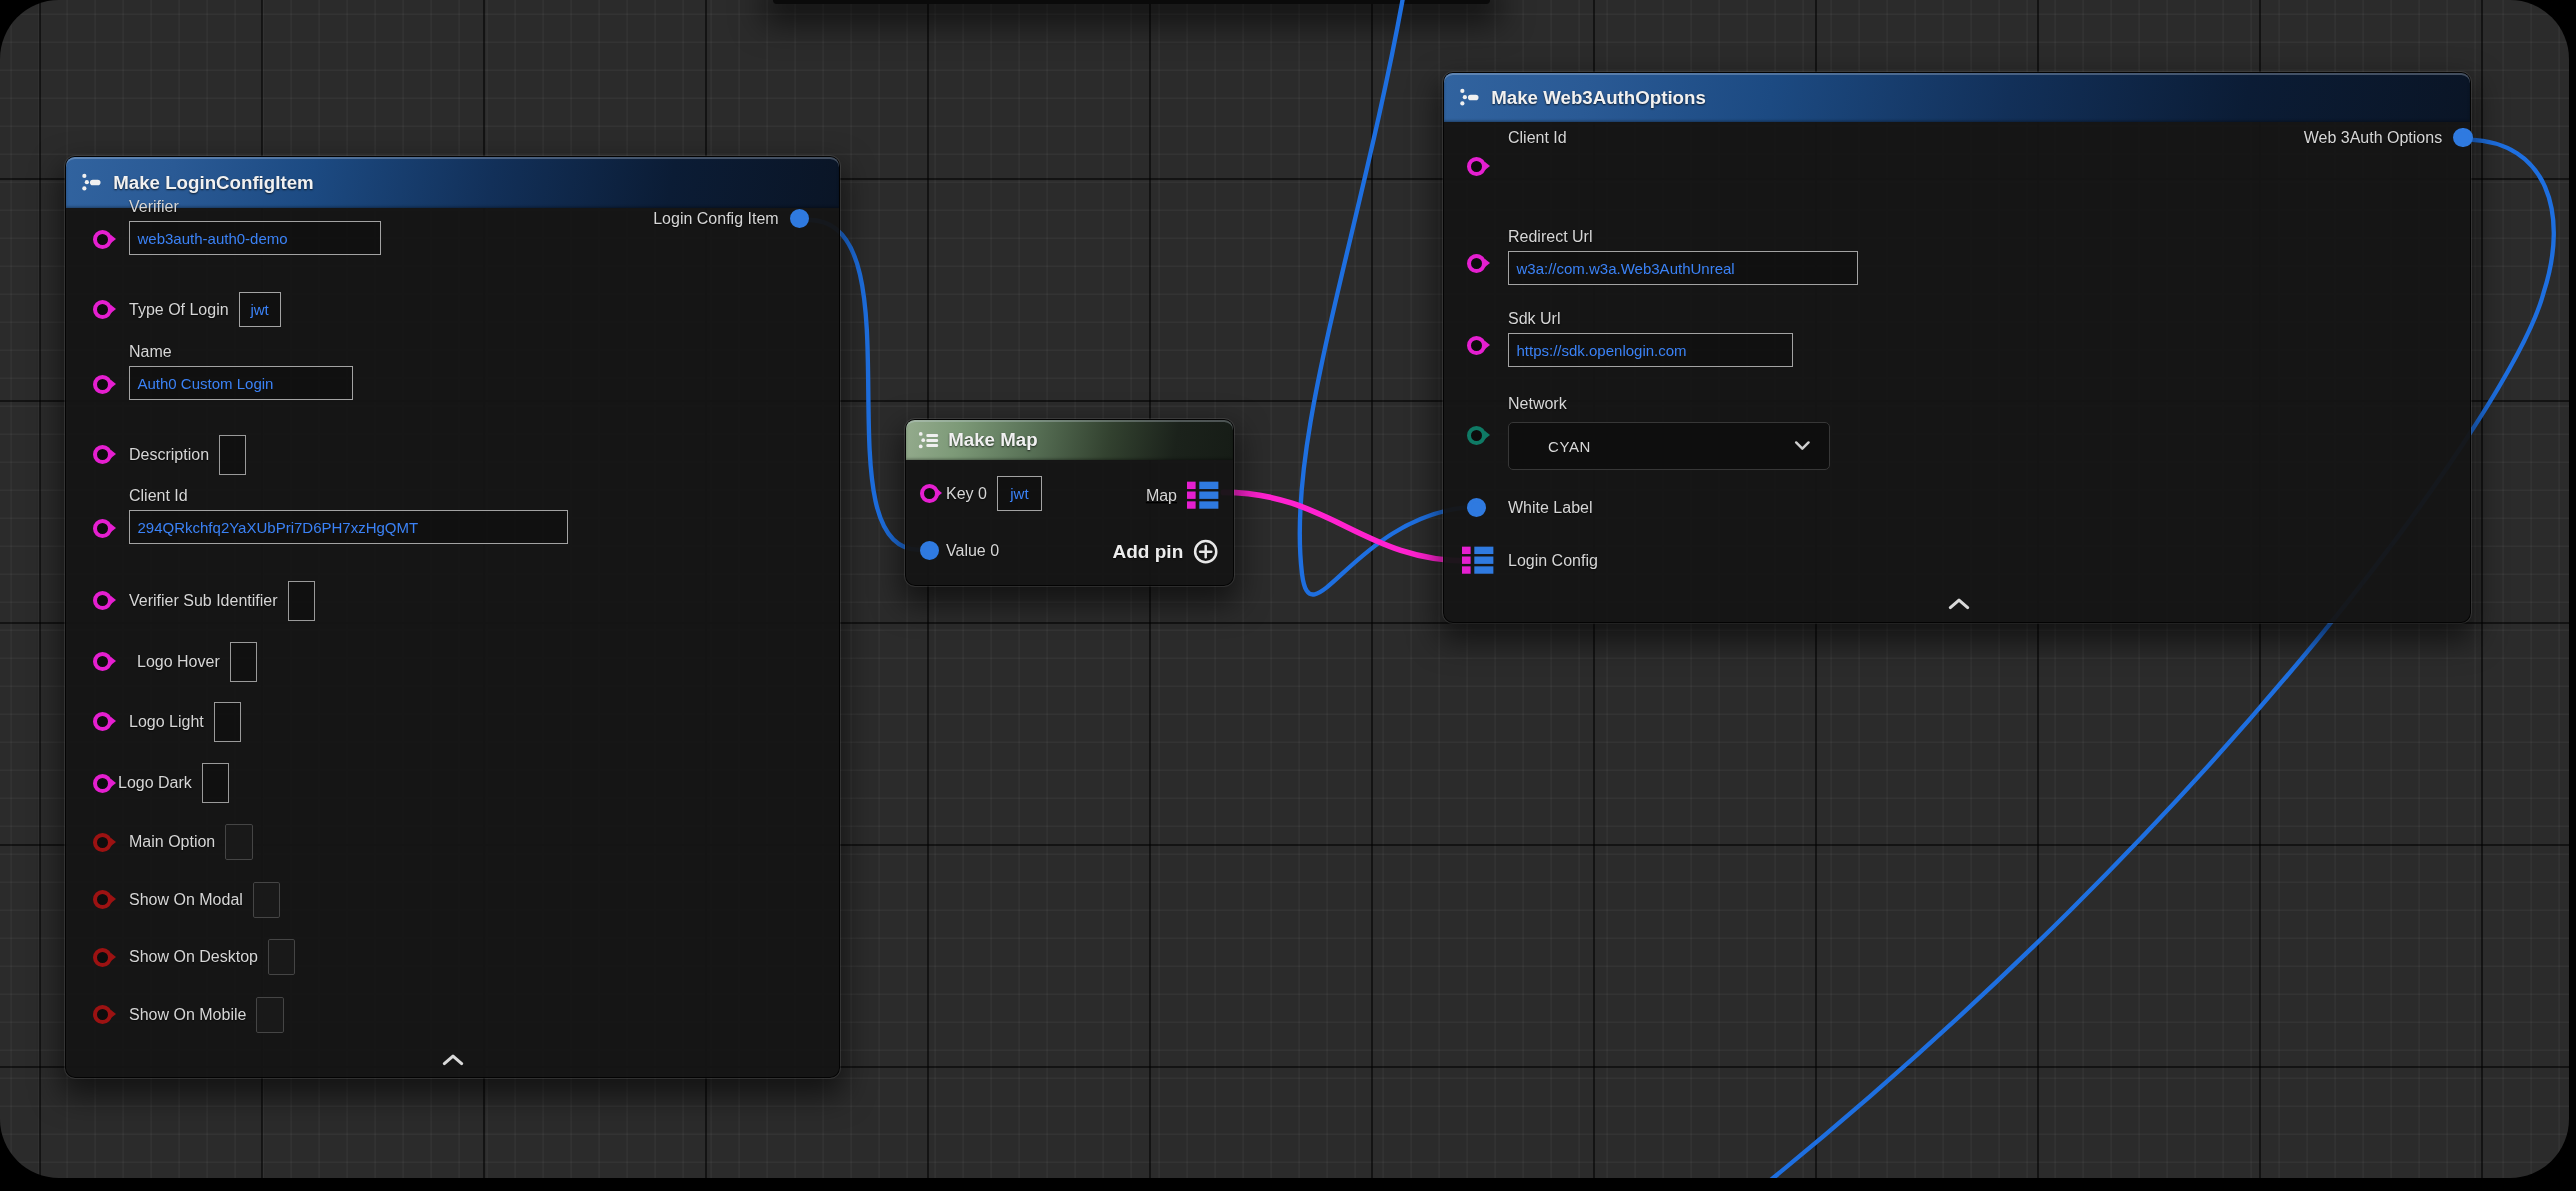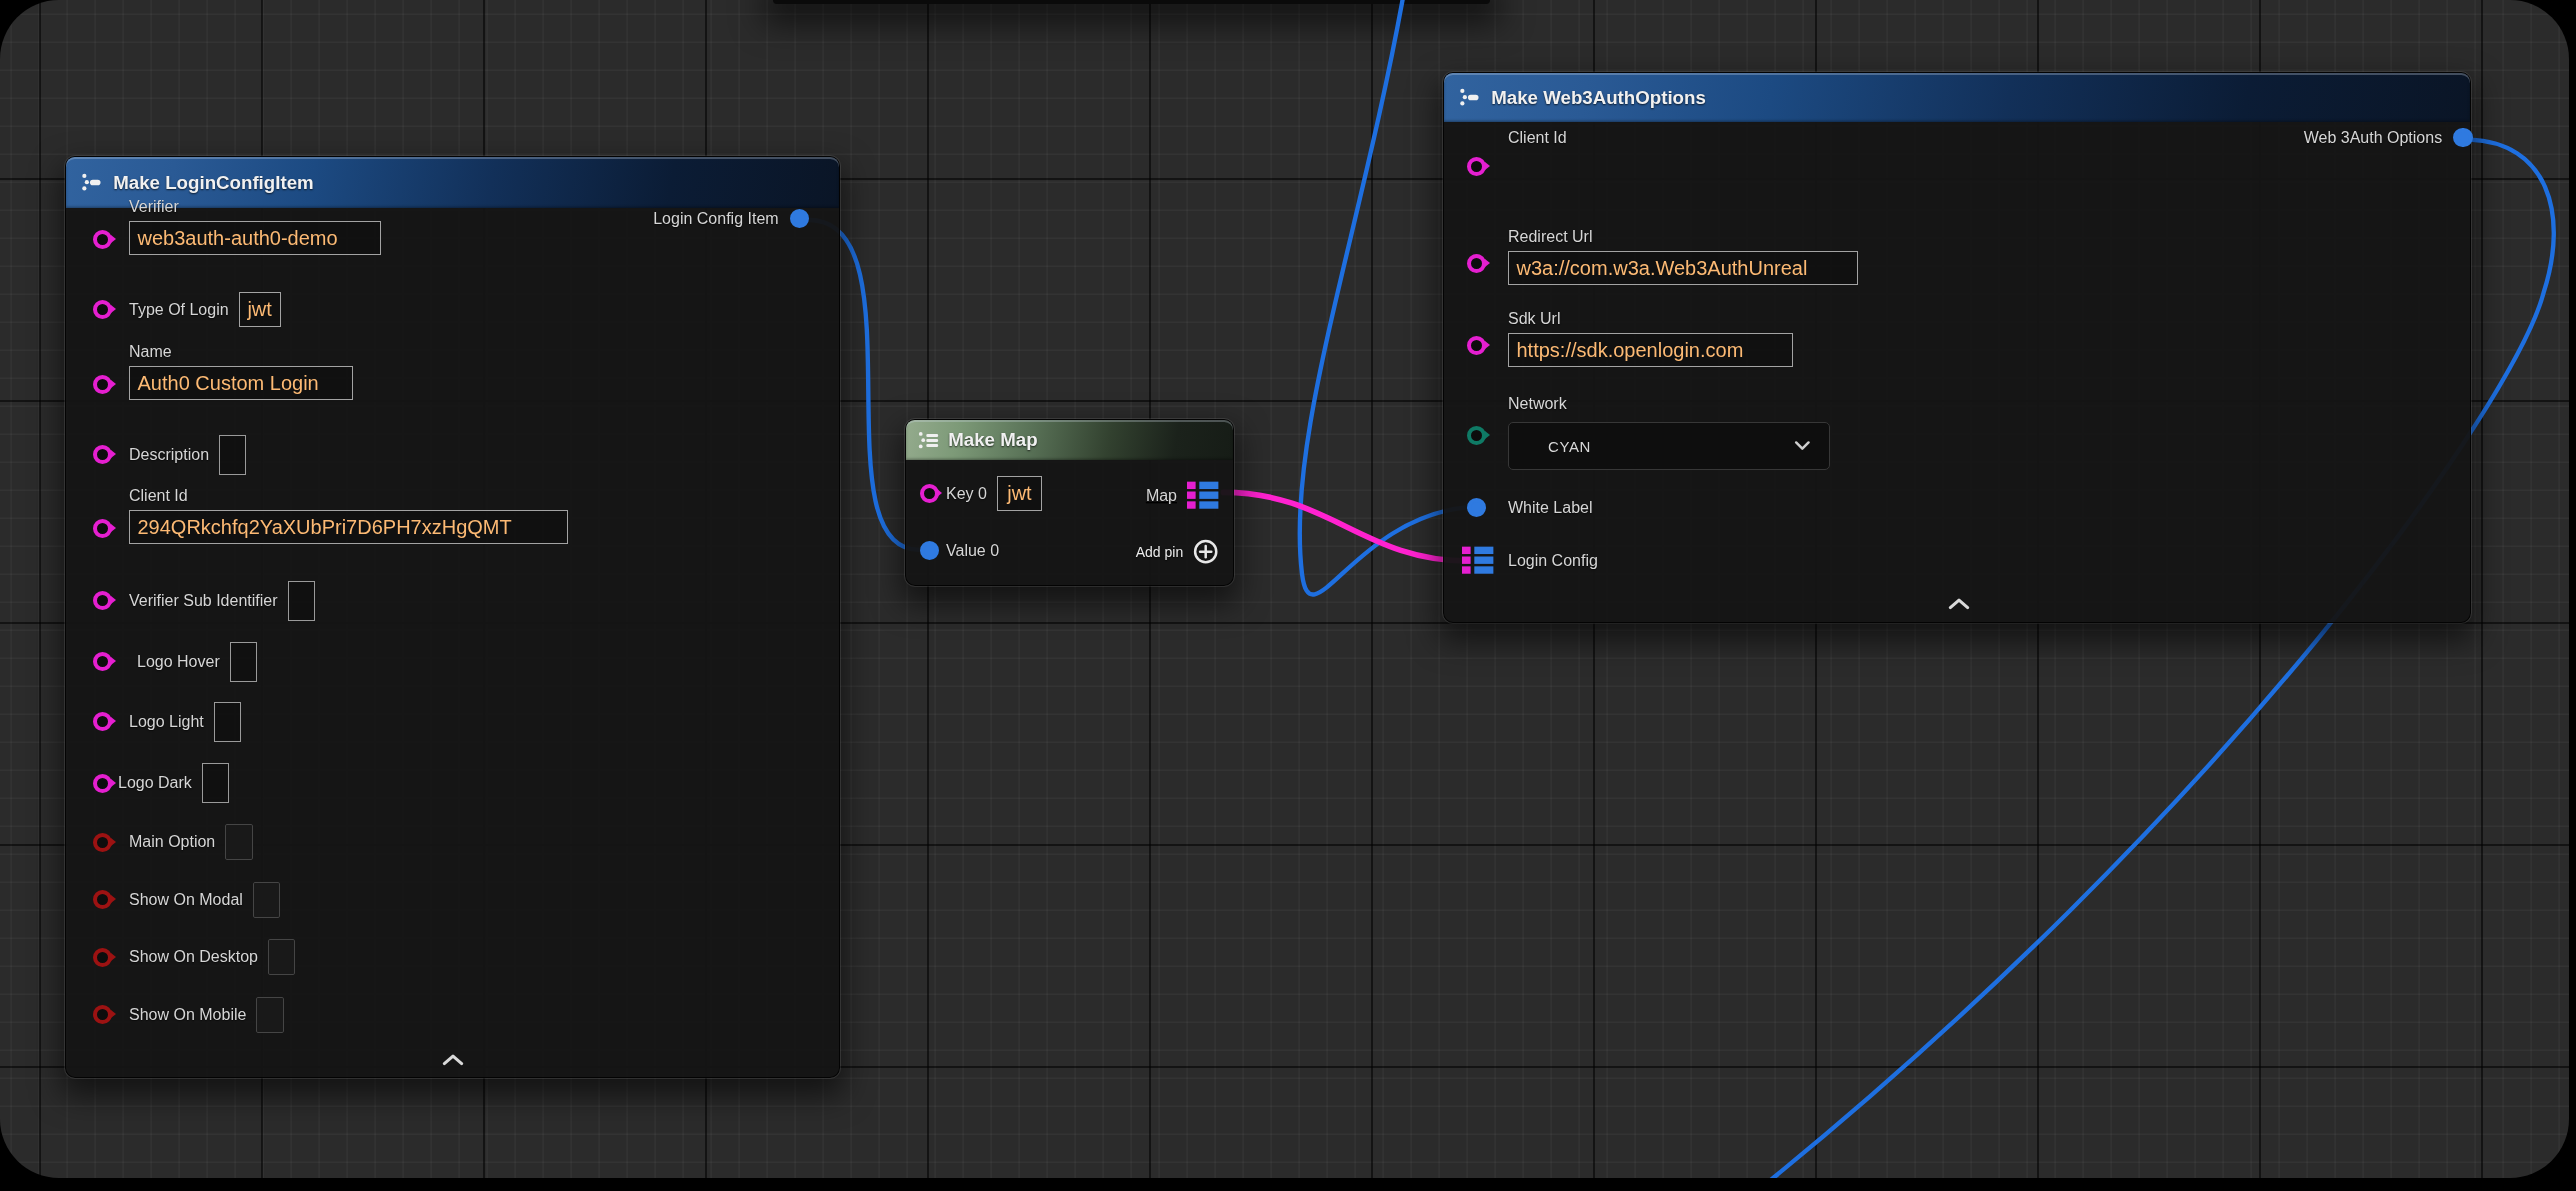--- a/index.html
+++ b/index.html
@@ -33,40 +33,40 @@
   .pin{position:absolute;width:11.2px;height:11.2px;border-radius:50%;border:4.4px solid currentColor;background:#0d0d0d;}
   .pin::after{content:'';position:absolute;left:13.7px;top:1.2px;border-top:4.4px solid transparent;
     border-bottom:4.4px solid transparent;border-left:5.6px solid currentColor;}
   .pin.filled{background:currentColor;}
   .pin.filled::after{display:none;}
   .c-str{color:#e51fd0;} .c-bool{color:#9c1212;} .c-enum{color:#0f7a65;} .c-obj{color:#2f7ae0;}
   
   .row{position:absolute;display:flex;align-items:center;gap:10px;height:37px;}
   .stack{position:absolute;}
   .plabel{color:#d6d6d6;font-size:16px;white-space:nowrap;text-shadow:0 0.6px 1.2px rgba(0,0,0,0.6);}
-  .vbox{box-sizing:border-box;border:1.2px solid #a3a3a3;background:rgba(8,8,8,0.35);color:#fdba74;
-    font-size:20px;display:flex;align-items:center;padding:0 7.5px;white-space:nowrap;overflow:hidden;}
+  .vbox{box-sizing:border-box;border:1.2px solid #a3a3a3;background:rgba(8,8,8,0.35);color:#3b82f6;
+    font-size:15px;display:flex;align-items:center;padding:0 7.5px;white-space:nowrap;overflow:hidden;}
   .vbox.tall{height:34px;margin-top:5px;}
   .ebox{box-sizing:border-box;width:27.4px;height:40px;border:1.2px solid #9a9a9a;background:rgba(8,8,8,0.3);}
   .chk{box-sizing:border-box;width:27.4px;height:36px;border:1.2px solid #454545;background:#191919;border-radius:1.9px;}
   .outrow{position:absolute;display:flex;align-items:center;gap:11.2px;}
   .chev{position:absolute;}
   
   .mappin{position:absolute;}
   
   .dd{box-sizing:border-box;position:absolute;background:#0e0e0e;border:1.2px solid #373737;border-radius:5px;
     display:flex;align-items:center;color:#d9d9d9;font-size:15px;letter-spacing:0.6px;}
   .dd .ddtext{margin-left:39px;flex:1;}
   .dd svg{margin-right:17.5px;}
   
   .bigbox{box-sizing:border-box;position:absolute;border:1.2px solid #a3a3a3;background:rgba(8,8,8,0.35);overflow:hidden;}
   .bigbox .btext{color:#cfcfcf;font-size:17px;white-space:nowrap;margin:4.4px 0 0 7.5px;}
   .scrollbar{position:absolute;left:6.2px;bottom:5px;width:399px;height:13.7px;background:#7d7d7d;border-radius:6.9px;}
   .addpin{position:absolute;display:flex;align-items:center;gap:8.7px;}
-  .addpin .aplabel{color:#ececec;font-size:14px;font-weight:normal;text-shadow:0 0.6px 1.2px rgba(0,0,0,0.7);}
+  .addpin .aplabel{color:#ececec;font-size:19px;font-weight:bold;text-shadow:0 0.6px 1.2px rgba(0,0,0,0.7);}
 </style>
 </head>
 <body>
 
 <div id="canvas">
   <div id="topShadow"></div>
 
   <svg id="wires" viewBox="0 0 4120 1890" width="2569" height="1178">
     <path d="M 1297 353 C 1477 353 1312 882 1473 882" stroke="#1e6fe0" stroke-width="7" fill="none" stroke-linecap="round"></path>
     <path d="M 2253 -20 C 2182 380 2062 700 2088 920 C 2102 1032 2172 832 2352 814" stroke="#1e6fe0" stroke-width="7" fill="none" stroke-linecap="round"></path>

